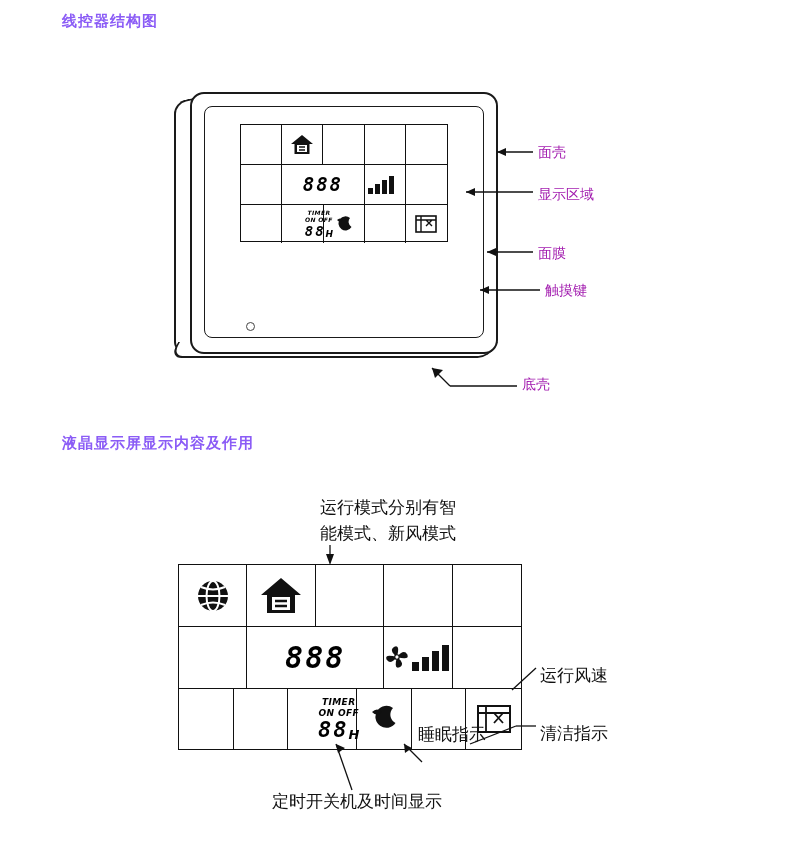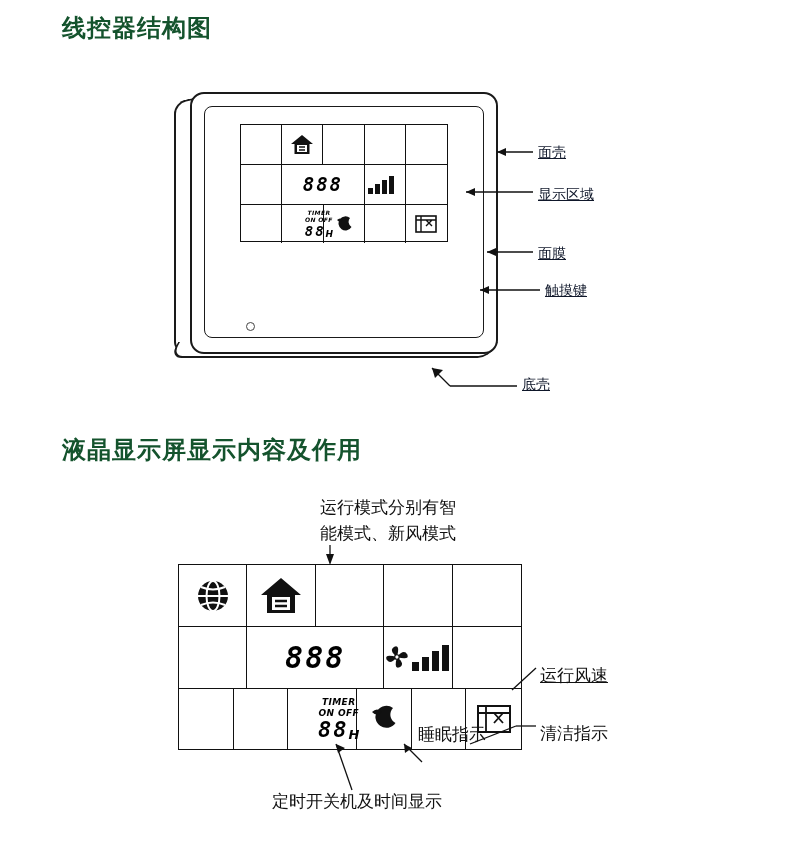--- a/index.html
+++ b/index.html
@@ -10,24 +10,24 @@
   body {
     width: 790px;
     height: 868px;
     position: relative;
     font-family: "DejaVu Sans", "Liberation Sans", sans-serif;
     color: #000;
     overflow: hidden;
   }
   .section-title {
     position: absolute;
-    font-size: 24px;
+    font-size: 15px;
     font-weight: bold;
     letter-spacing: 1px;
-    color: #14532d;
+    color: #8b5cf6;
   }
   #title1 { left: 62px; top: 12px; }
   #title2 { left: 62px; top: 434px; }
 
   
   #controller {
     position: absolute;
     left: 168px;
     top: 84px;
     width: 350px;
@@ -175,23 +175,22 @@
     display: flex;
     justify-content: space-between;
     font-size: 14px;
     color: #111;
   }
 
   
   .callout {
     position: absolute;
     font-size: 14px;
-    color: #0f172a;
+    color: #a21caf;
     white-space: nowrap;
-    text-decoration: underline;
   }
   svg.leaders {
     position: absolute;
     left: 0;
     top: 0;
     width: 790px;
     height: 868px;
     pointer-events: none;
   }
 
@@ -363,21 +362,21 @@
     <div class="cell"></div>
     <div class="cell">
       <svg width="38" height="34" viewBox="0 0 38 34" aria-hidden="true">
         <rect x="3" y="4" width="32" height="26" fill="none" stroke="#111" stroke-width="2"></rect>
         <path d="M3 11 h32 M11 4 v26 M19 11 l9 10 M28 11 l-9 10" stroke="#111" stroke-width="1.8" fill="none"></path>
       </svg>
     </div>
   </div>
 </div>
 
-<div class="note" style="left:540px; top:662px; text-align:left;text-decoration:underline;">运行风速</div>
+<div class="note" style="left:540px; top:662px; text-align:left;">运行风速</div>
 <div class="note" style="left:540px; top:720px; text-align:center;">清洁指示</div>
 <div class="note" style="left:418px; top:721px; text-align:left;">睡眠指示</div>
 <div class="note" style="left:272px; top:788px; text-align:left;">定时开关机及时间显示</div>
 
 <svg class="leaders" aria-hidden="true">
   <g stroke="#111" stroke-width="1.3" fill="none">
 
     <line x1="497" y1="152" x2="533" y2="152"></line>
     <polygon points="497,152 506,148 506,156" fill="#111" stroke="none"></polygon>
     <line x1="466" y1="192" x2="533" y2="192"></line>

